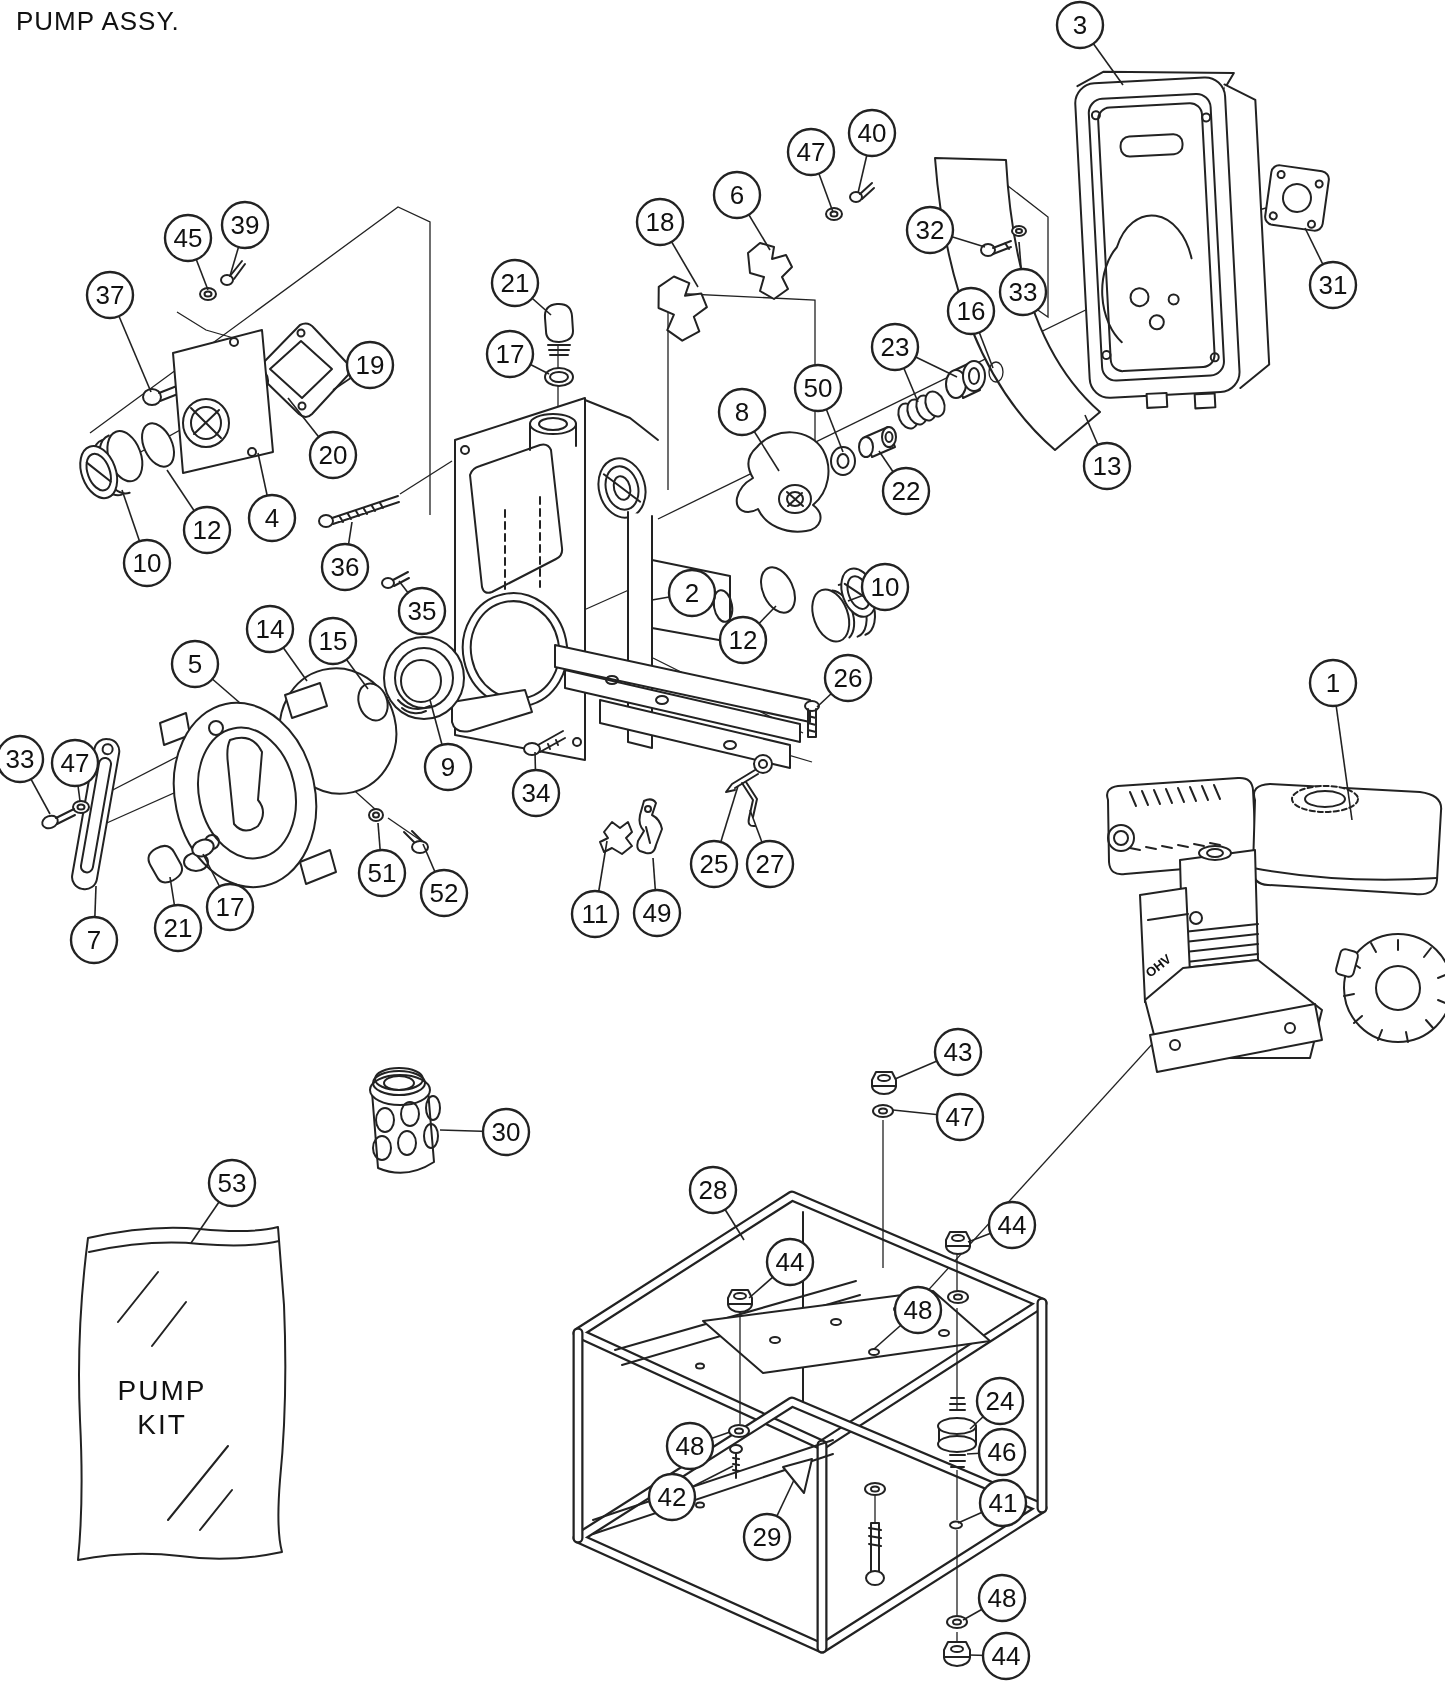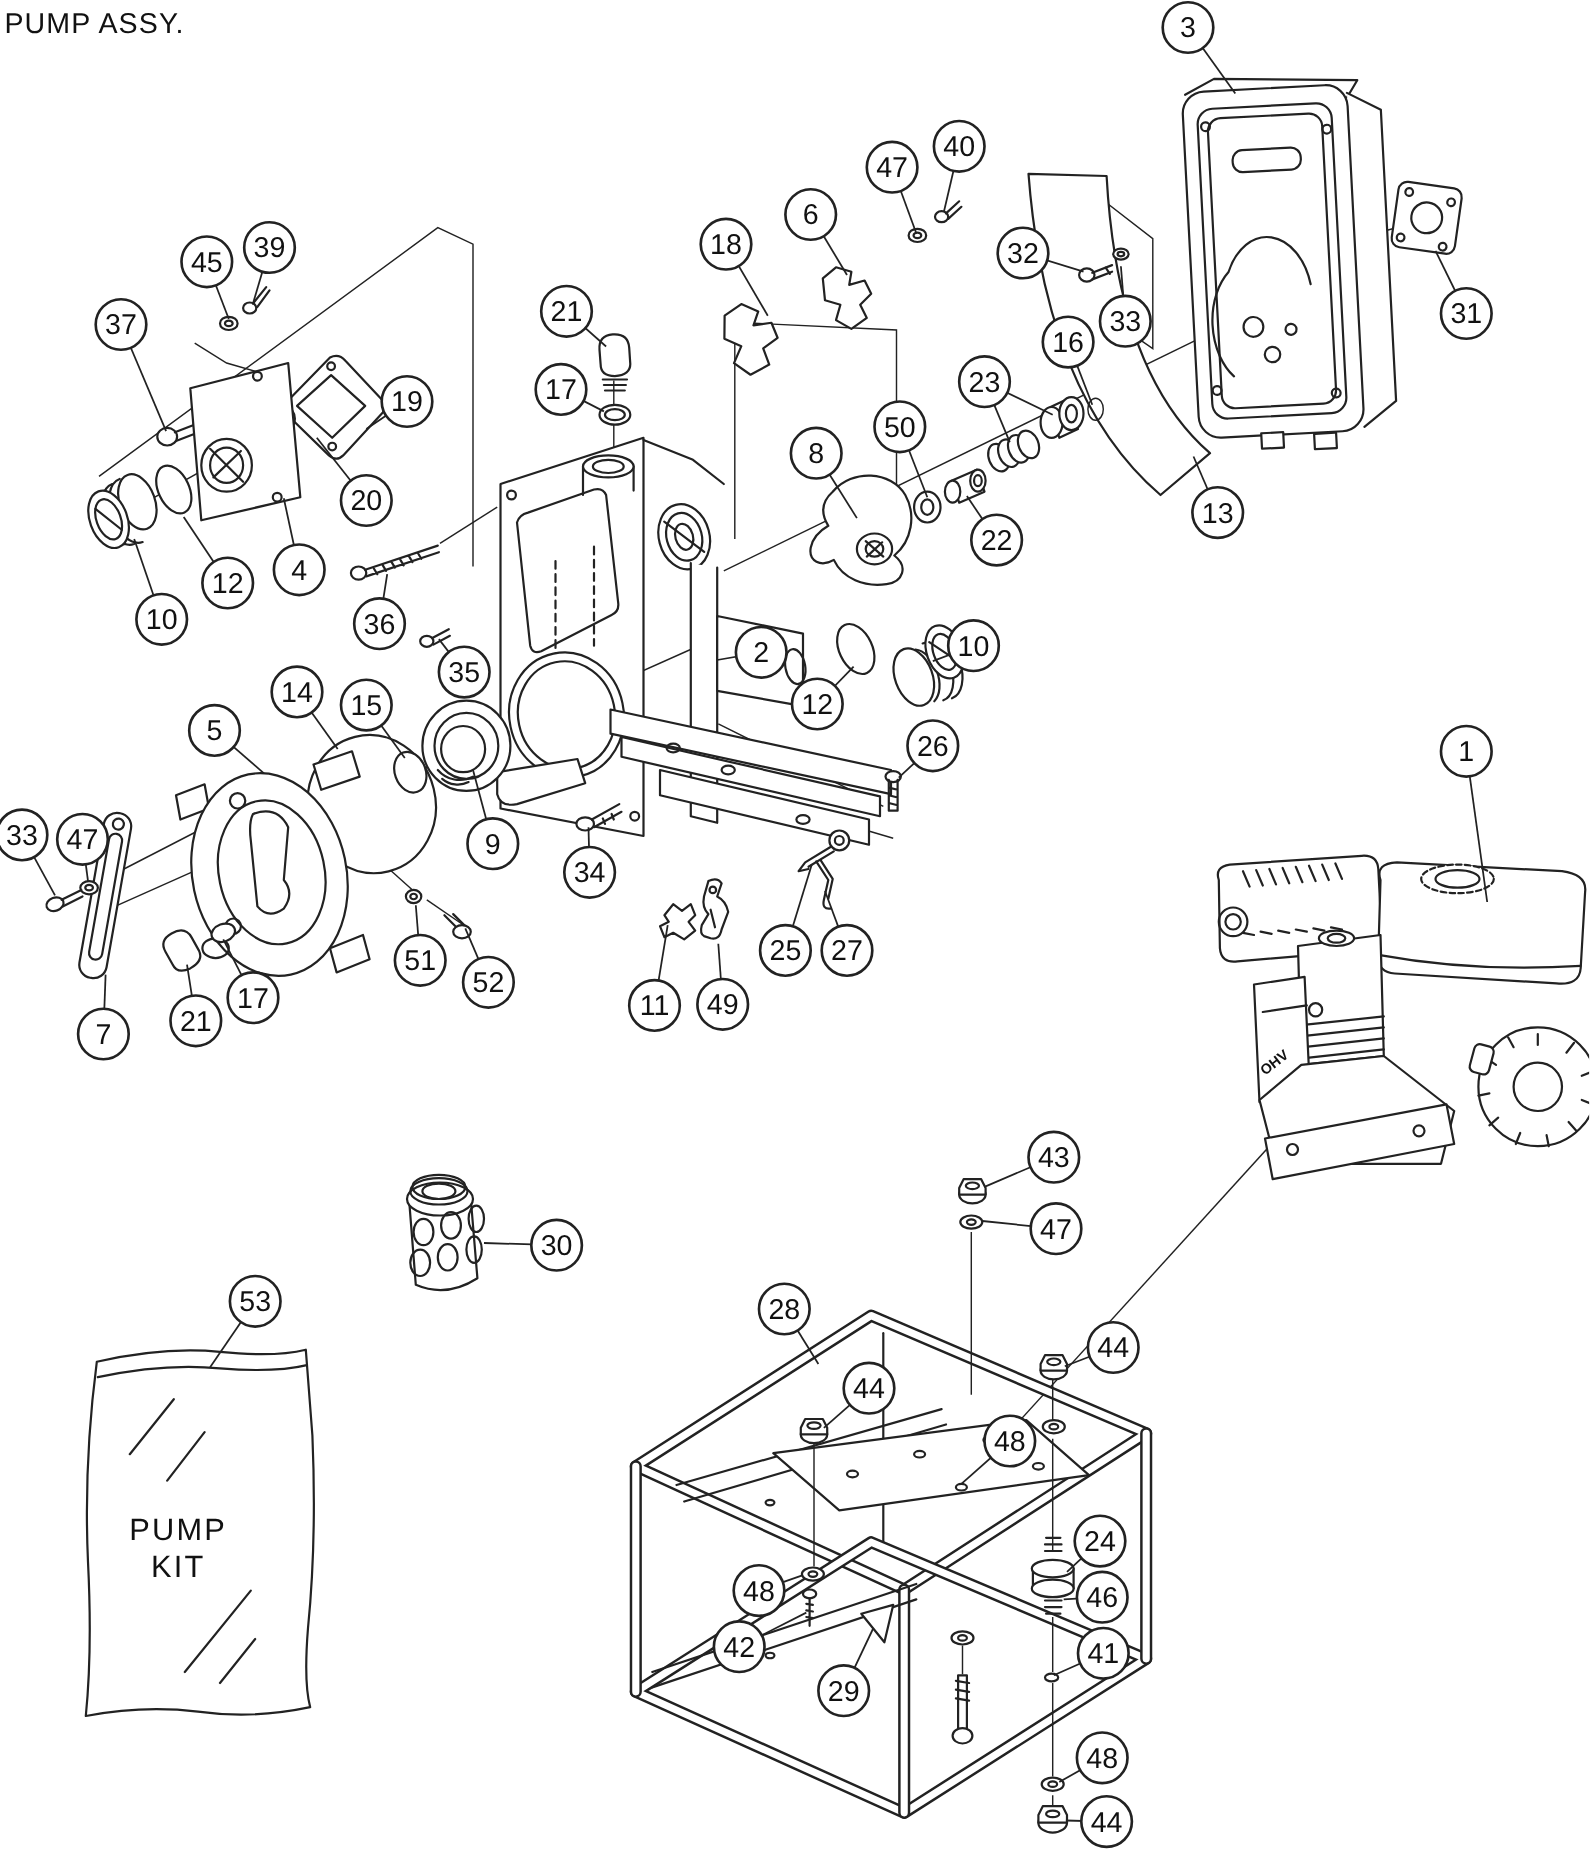--- a/index.html
+++ b/index.html
@@ -1,18 +1,18 @@
 <!DOCTYPE html>
 <html><head>
 <meta charset="utf-8">
 <style>
   html,body{margin:0;padding:0;background:#fff;}
   .page{position:relative;width:1445px;height:1681px;background:#fff;overflow:hidden;
         font-family:"Liberation Sans", sans-serif;}
-  .title{position:absolute;left:4px;top:6px;font-size:26px;font-weight:500;color:#111;
+  .title{position:absolute;left:16px;top:6px;font-size:26px;font-weight:500;color:#111;
          letter-spacing:1px;}
   svg{position:absolute;left:0;top:0;}
   .p  {fill:none;stroke:#222;stroke-width:2;stroke-linejoin:round;stroke-linecap:round;}
   .pw {fill:#fff;stroke:#222;stroke-width:2;stroke-linejoin:round;stroke-linecap:round;}
   .thin{fill:none;stroke:#222;stroke-width:1.3;}
   .ln {stroke:#222;stroke-width:1.6;fill:none;}
   .dash{stroke-dasharray:7 5;}
   .balloon{fill:#fff;stroke:#222;stroke-width:2.4;}
   .balloon-num{font-family:"Liberation Sans",sans-serif;font-size:26px;fill:#111;text-anchor:middle;}
   .bagtext{font-family:"Liberation Sans",sans-serif;font-size:28px;fill:#111;text-anchor:middle;letter-spacing:2px;}

